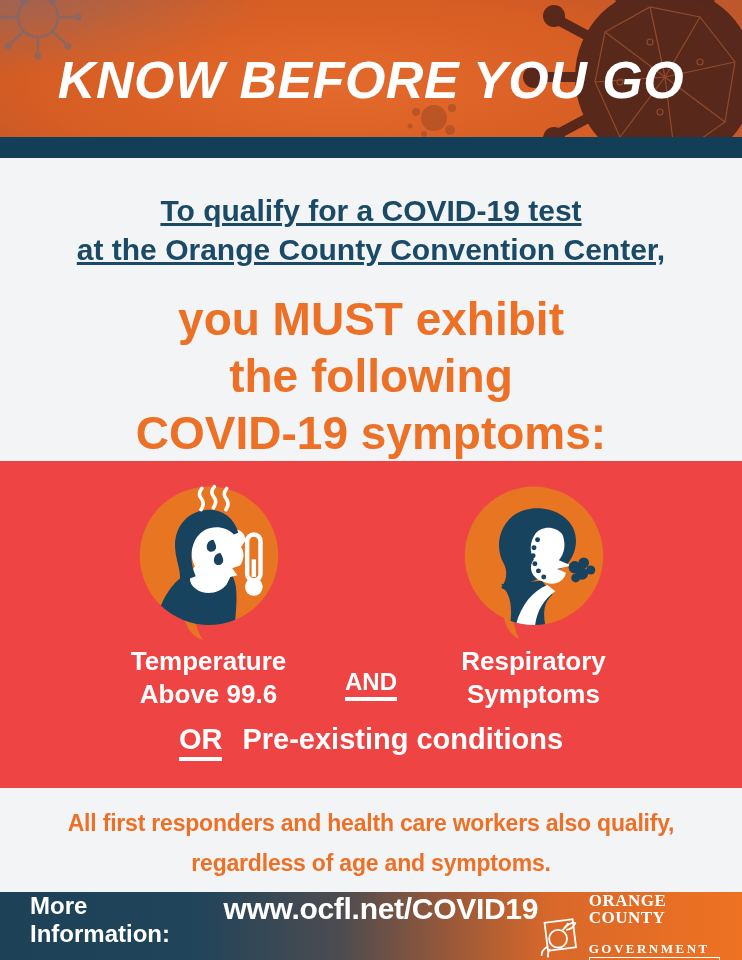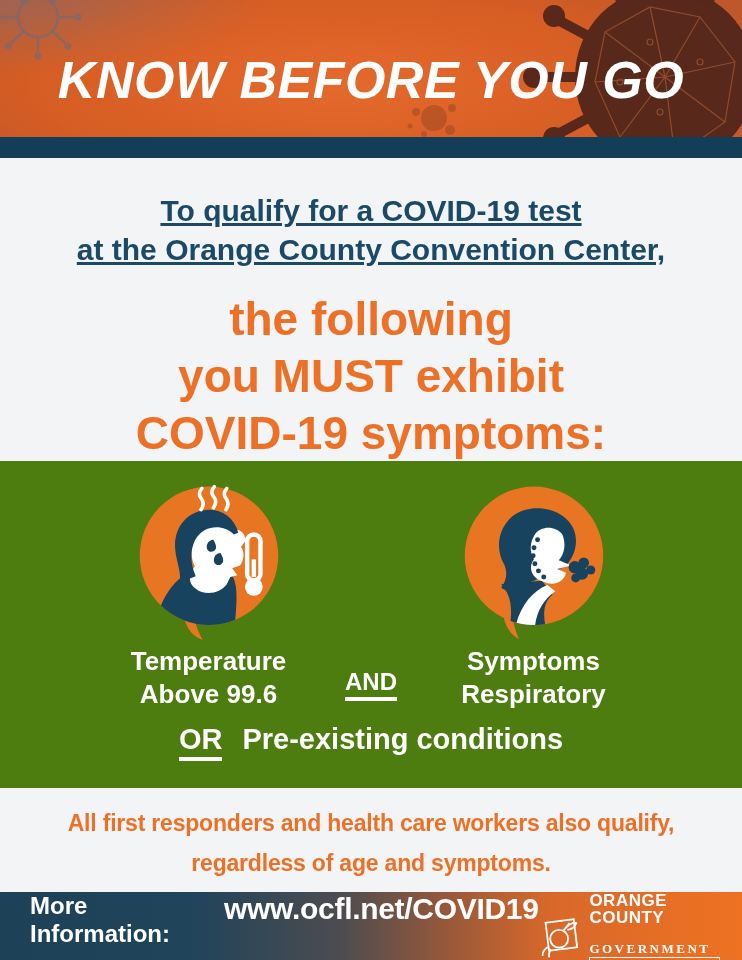--- a/index.html
+++ b/index.html
@@ -25,21 +25,21 @@
   .virus-large{position:absolute;right:-88px;top:-88px;z-index:1;opacity:.92;}
   .virus-small{position:absolute;left:-22px;top:-28px;z-index:1;opacity:.55;}
   .splat{position:absolute;z-index:1;}
   
   .stripe{height:21px;background:#133e58;}
   
   .intro{height:303px;background:#f2f4f5;text-align:center;padding-top:33px;box-sizing:border-box;}
   .intro .lead{margin:0;color:#1b4a66;font-size:30px;font-weight:bold;line-height:39px;text-decoration:underline;}
   .must{margin:22px 0 0 0;color:#ed7027;font-size:46px;font-weight:bold;line-height:57px;}
   
-  .panel{height:327px;background:#4d7c0f;box-sizing:border-box;padding-top:22px;color:#fff;}
+  .panel{height:327px;background:#ef4444;box-sizing:border-box;padding-top:22px;color:#fff;}
   .cards{display:flex;justify-content:center;align-items:flex-start;}
   .card{width:235px;text-align:center;}
   .card svg{display:block;margin:0 auto;}
   .card-label{margin-top:4px;font-size:26px;font-weight:bold;line-height:33px;}
   .and{
     width:90px;text-align:center;margin-top:185px;font-size:24px;font-weight:bold;
   }
   .and span, .or-label{border-bottom:4px solid #fff;padding-bottom:2px;}
   .or-line{text-align:center;margin-top:12px;font-size:29px;font-weight:bold;}
   .or-text{margin-left:12px;}
@@ -51,21 +51,21 @@
   .note p{margin:0;color:#ed7027;font-size:23px;font-weight:bold;line-height:40px;letter-spacing:-.2px;}
   
   .footer{
     height:68px;display:flex;align-items:flex-start;box-sizing:border-box;padding:0 22px 0 30px;color:#fff;
     background:linear-gradient(90deg,#1d4157 0%,#20445a 26%,#4d4c50 46%,#96583a 60%,#d8682a 74%,#ef7222 100%);
   }
   .mi-label{font-size:24px;font-weight:bold;}
   .url{font-size:30px;font-weight:bold;margin-left:24px;letter-spacing:-.3px;}
   .logo{margin-left:auto;display:flex;align-items:center;gap:6px;}
   .logo-text{display:flex;flex-direction:column;line-height:1;}
-  .logo-l1{font-family:Liberation Sans, sans-serif;font-weight:bold;font-size:17px;letter-spacing:.5px;}
+  .logo-l1{font-family:Liberation Serif, serif;font-weight:bold;font-size:17px;letter-spacing:.5px;}
   .logo-l2{font-family:"Liberation Serif", serif;font-weight:bold;font-size:13px;letter-spacing:2.5px;margin-top:16px;}
   .logo-l3{
     font-family:"Liberation Serif", serif;font-weight:bold;font-size:10px;letter-spacing:7px;
     border:1px solid #fff;padding:1px 0 8px 4px;margin-top:2px;text-align:center;
   }
 </style>
 </head>
 <body>
 
 <div class="poster">
@@ -156,22 +156,22 @@
     </svg>
     <h1>KNOW BEFORE YOU GO</h1>
   </div>
 
   <div class="stripe"></div>
 
   <div class="intro">
     <p class="lead">To qualify for a COVID-19 test</p>
     <p class="lead">at the Orange County Convention Center,</p>
     <div class="must">
+      <div>you MUST exhibit</div>
       <div>the following</div>
-      <div>you MUST exhibit</div>
       <div>COVID-19 symptoms:</div>
     </div>
   </div>
 
   <div class="panel">
     <div class="cards">
 
       <div class="card">
         <svg width="152" height="158" viewBox="0 0 170 178">
           <defs>
@@ -234,22 +234,22 @@
               <circle cx="131" cy="95" r="7"></circle>
                 <circle cx="141" cy="90" r="6"></circle>
                 <circle cx="139" cy="102" r="7"></circle>
               <circle cx="149" cy="98" r="5"></circle>
                 <circle cx="132" cy="107" r="5"></circle>
             </g>
             <path class="ic-w" d="M64 162 C70 138 83 122 100 115 L109 122 C95 132 88 145 86 162 Z"></path>
           </g>
         </svg>
         <div class="card-label">
+          <div>Respiratory</div>
           <div>Symptoms</div>
-          <div>Respiratory</div>
         </div>
       </div>
     </div>
 
     <div class="or-line">
       <span class="or-label">OR</span>
       <span class="or-text">Pre-existing conditions</span>
     </div>
   </div>
 

